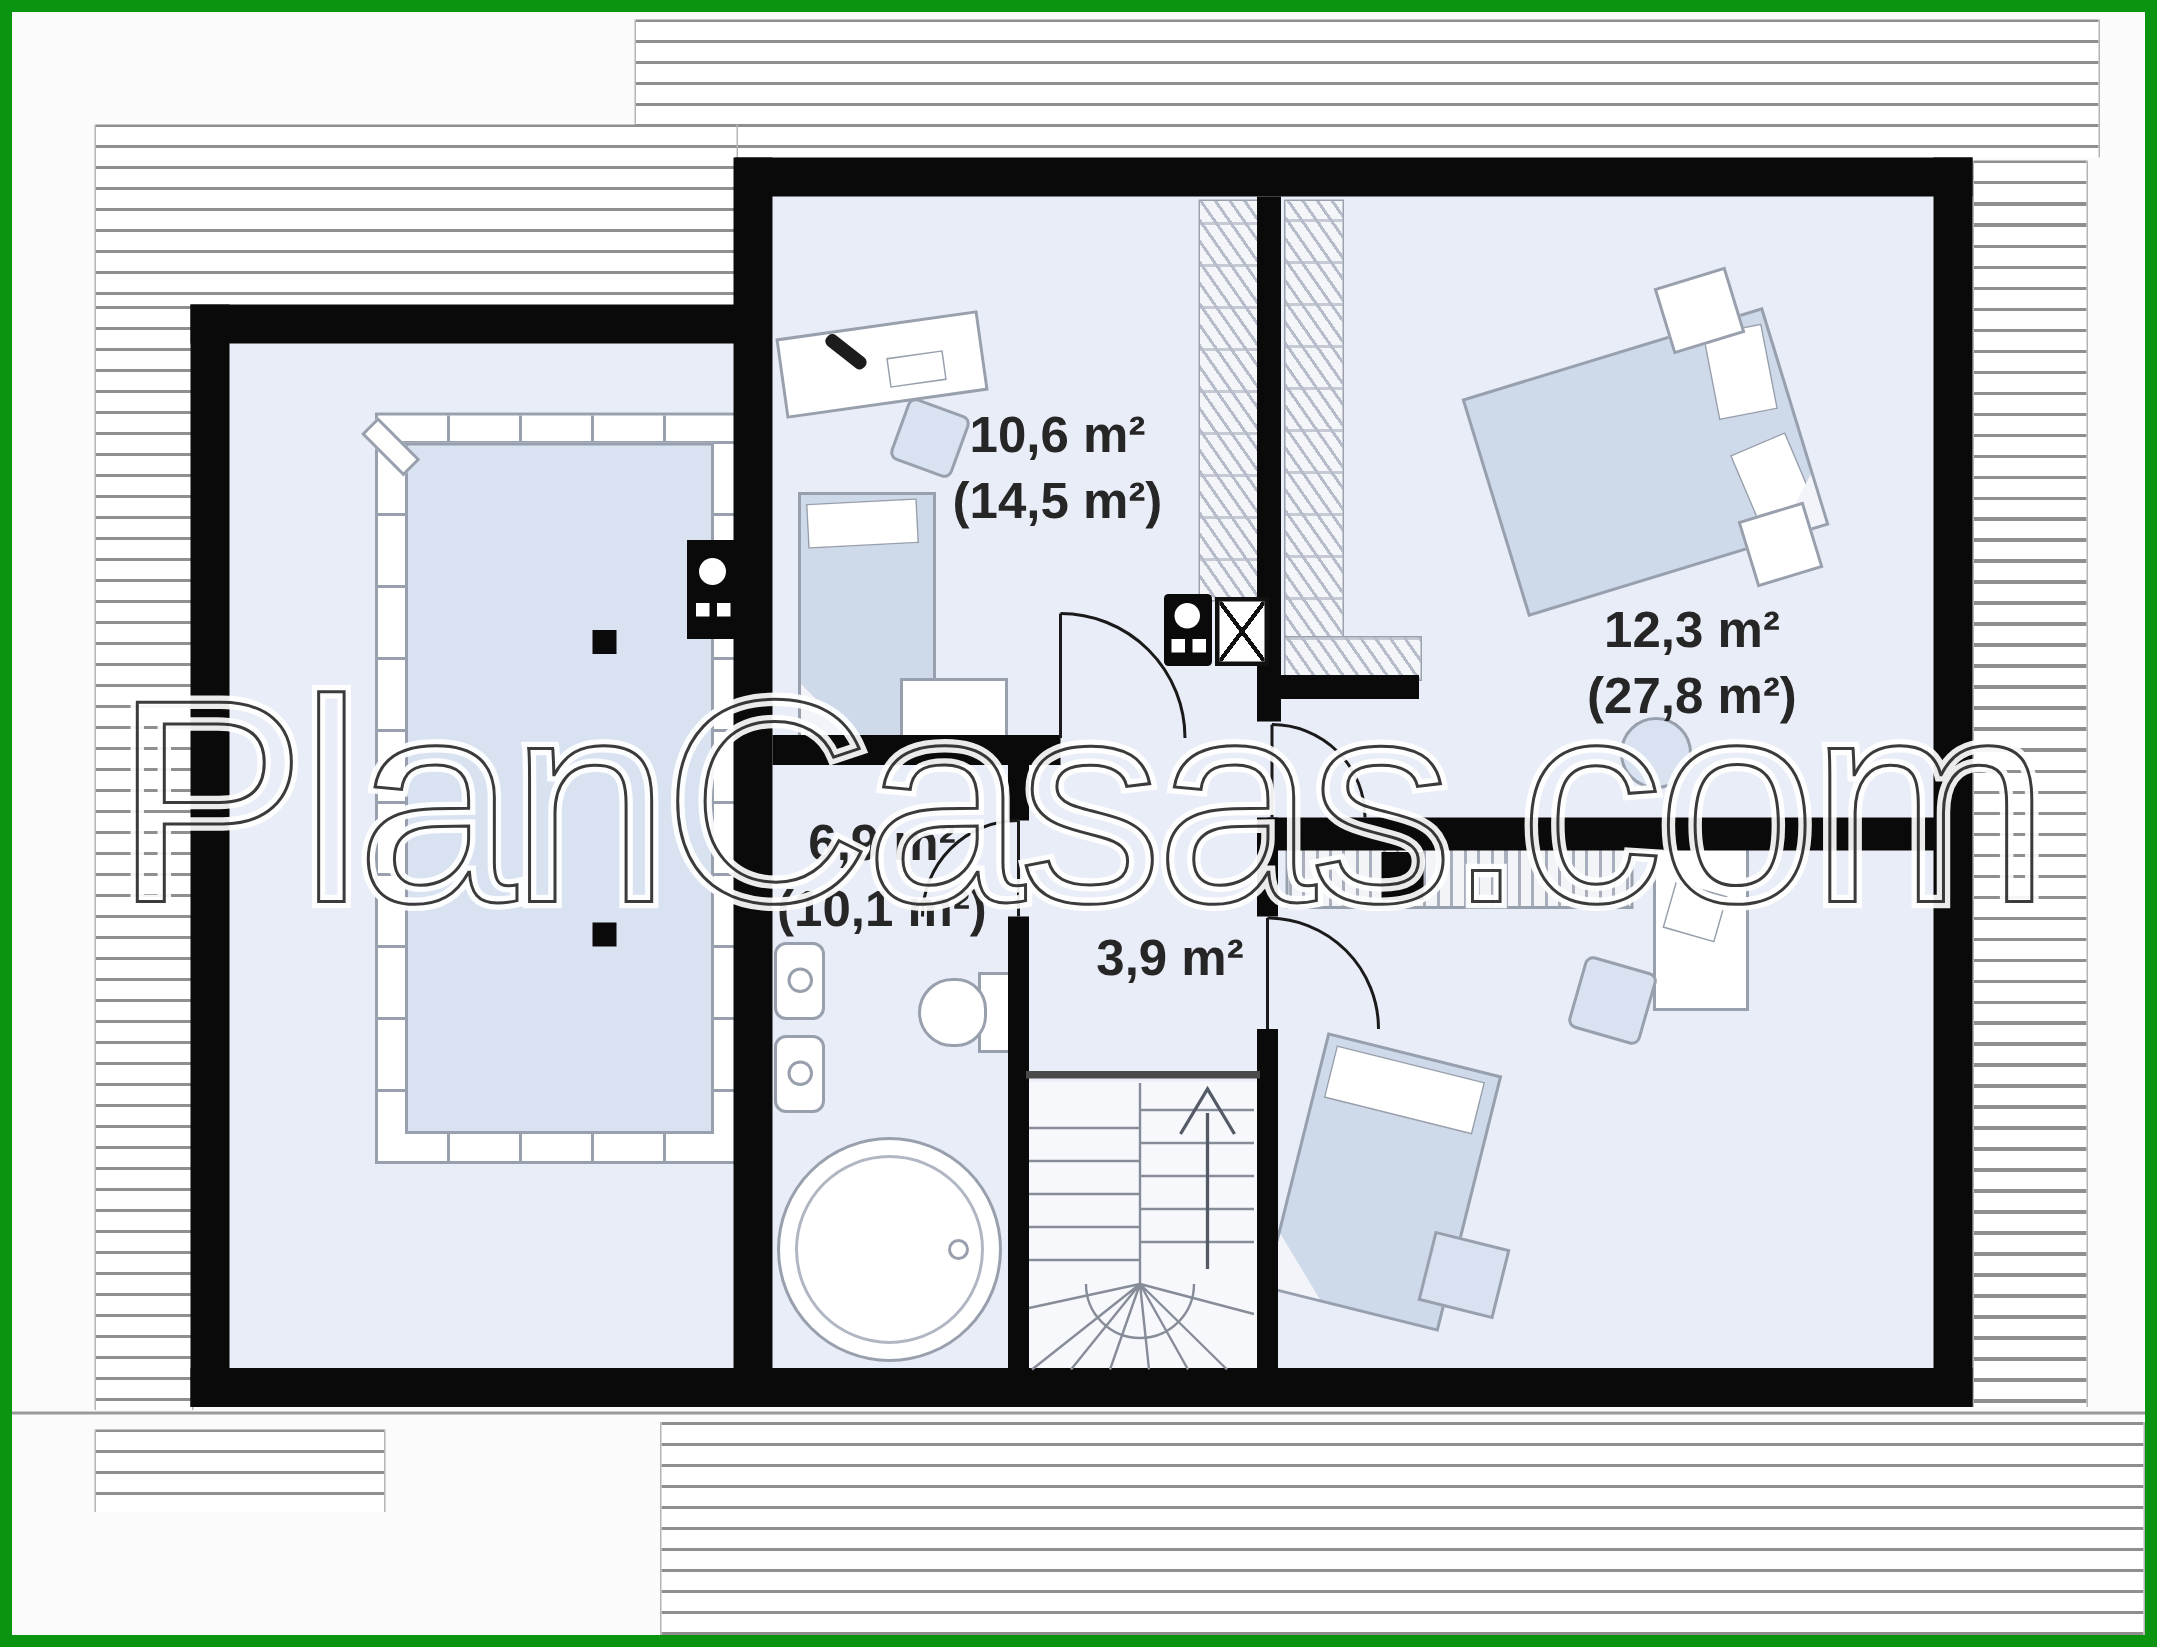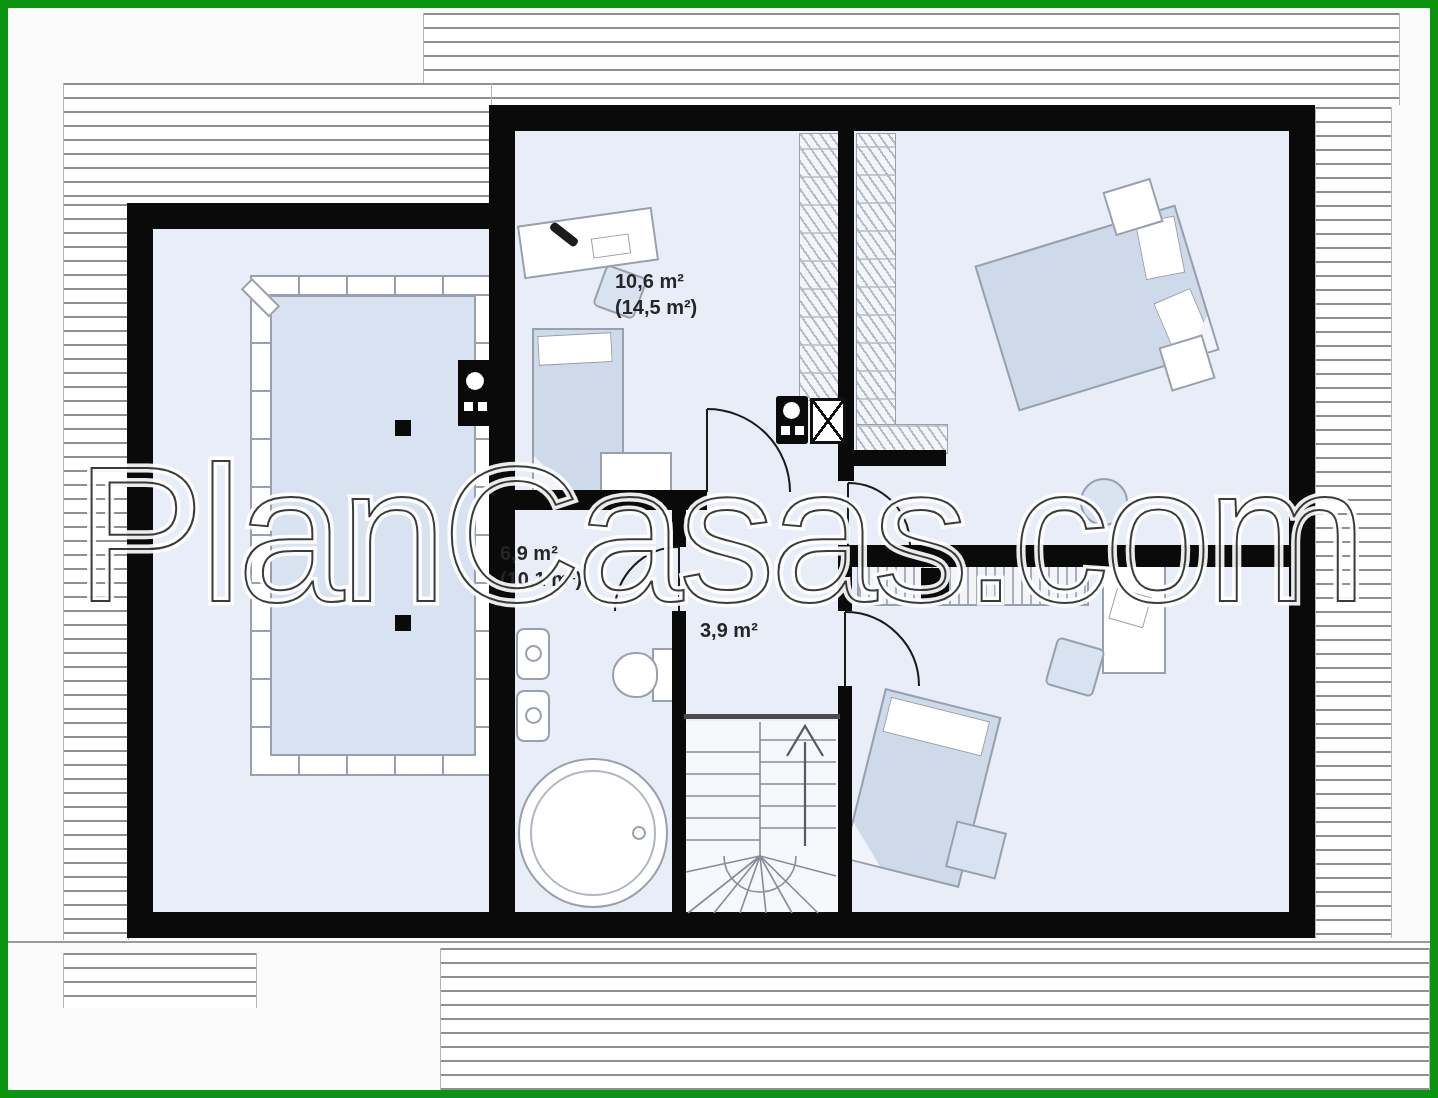--- a/index.html
+++ b/index.html
@@ -16,21 +16,21 @@
       repeating-linear-gradient(55deg,#b6bcc9 0 2px,transparent 2px 8px),
       repeating-linear-gradient(0deg,transparent 0 26px,#c6cad4 26px 28px),#f4f5f9;
       border:1px solid #9aa0ac;z-index:13;}
   .vhatch{position:absolute;background:repeating-linear-gradient(90deg,#a8aebc 0 2px,transparent 2px 9px),#f2f4f8;
       border:2px solid #98a0ae;z-index:4;}
   .furn{position:absolute;background:#ffffff;border:2px solid #98a0ae;z-index:4;}
   .bed{position:absolute;background:#ced9ea;border:2px solid #98a0ae;z-index:4;}
   .bluebox{position:absolute;background:#d9e2f1;border:2px solid #98a0ae;z-index:4;}
   .blackbox{position:absolute;background:#0a0a0a;z-index:15;}
   .whitedot{position:absolute;background:#ffffff;z-index:16;}
-  .label{position:absolute;z-index:20;text-align:left;font-weight:bold;font-size:20px;
+  .label{position:absolute;z-index:20;text-align:center;font-weight:bold;font-size:34px;
          line-height:1.3;color:#262626;letter-spacing:0px;}
   .voidframe{position:absolute;background:
       repeating-linear-gradient(90deg,transparent 0 46px,#98a0ae 46px 48px),
       repeating-linear-gradient(0deg,transparent 0 46px,#98a0ae 46px 48px),#ffffff;
       border:2px solid #98a0ae;z-index:3;}
   .voidinner{position:absolute;background:#d9e2f1;border:2px solid #98a0ae;z-index:4;}
   .crossbox{position:absolute;background:
       linear-gradient(to top right,transparent 47%,#111 47% 53%,transparent 53%),
       linear-gradient(to bottom right,transparent 47%,#111 47% 53%,transparent 53%),#fff;
       border:3px solid #111;z-index:15;}
@@ -161,20 +161,24 @@
     <g stroke="#555b66" stroke-width="2.2" fill="none">
       <path d="M 805 846 V 742"></path>
       <path d="M 787 756 L 805 726 L 823 756"></path>
     </g>
   </svg>
 
   <div class="label" style="left:615px;top:268px;width:180px;">
     <div>10,6 m²</div>
     <div>(14,5 m²)</div>
   </div>
+  <div class="label" style="left:1028px;top:398px;width:200px;">
+    <div>12,3 m²</div>
+    <div>(27,8 m²)</div>
+  </div>
   <div class="label" style="left:500px;top:540px;width:176px;">
     <div>6,9 m²</div>
     <div>(10,1 m²)</div>
   </div>
   <div class="label" style="left:700px;top:617px;width:160px;">
     <div>3,9 m²</div>
   </div>
 
   <div class="wm">
     <span class="w1">PlanCasas.com</span>

